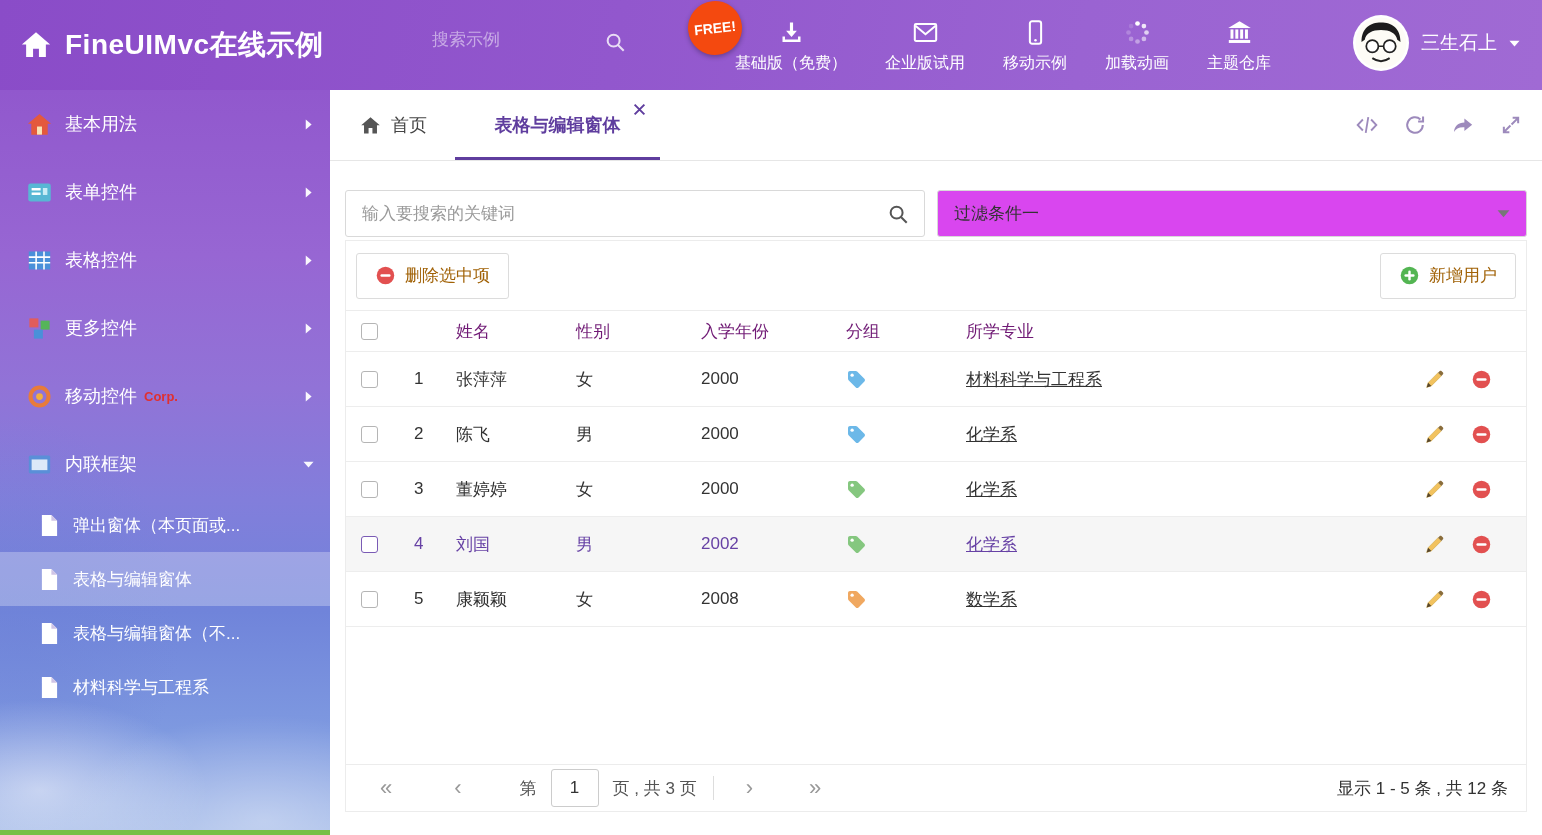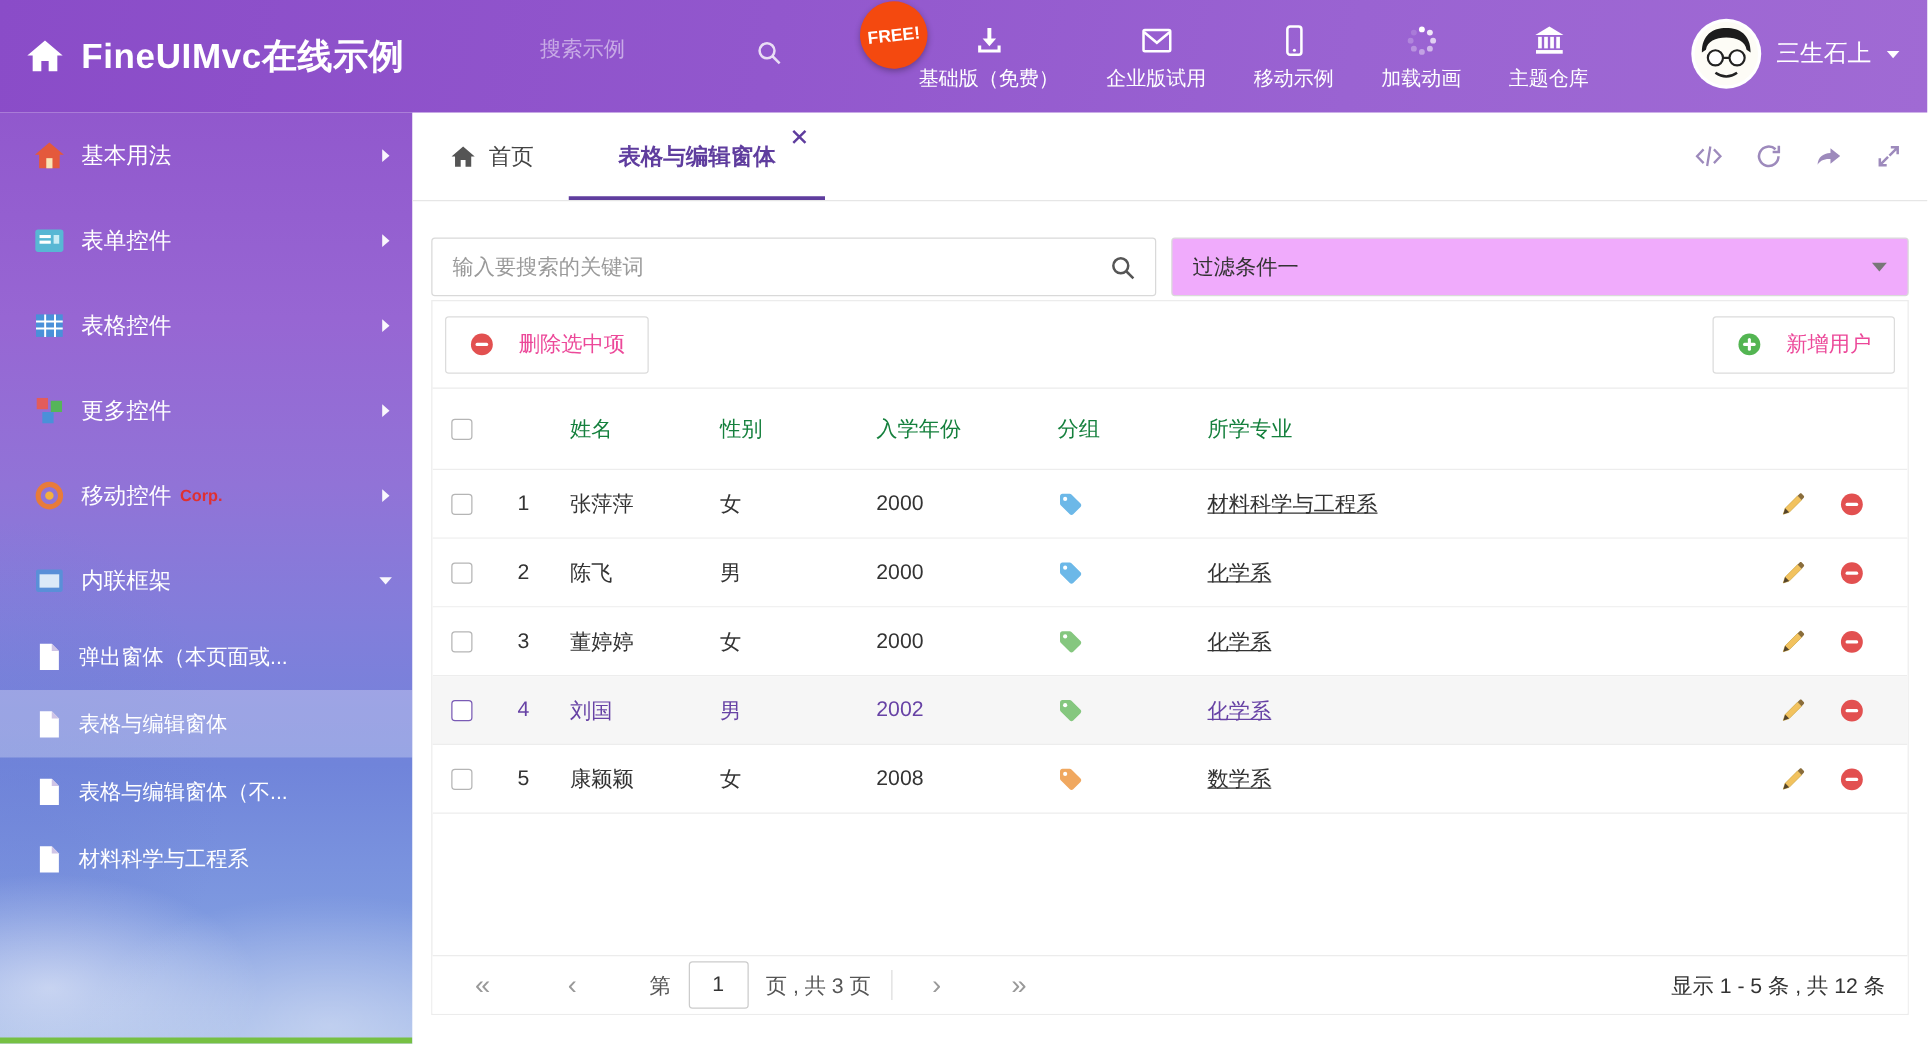--- a/index.html
+++ b/index.html
@@ -36,21 +36,21 @@
     background:
       radial-gradient(240px 130px at 12% 94%, rgba(255,255,255,.5), transparent 70%),
       radial-gradient(280px 150px at 80% 98%, rgba(255,255,255,.35), transparent 70%),
       radial-gradient(220px 280px at 5% 72%, rgba(110,130,215,.45), transparent 75%),
       linear-gradient(180deg,#9158cd 0%,#9766d3 22%,#9173d7 40%,#827edb 55%,#7084da 70%,#7e99e0 86%,#a3bae8 100%)}
   .side-item{height:68px;display:flex;align-items:center;padding:0 14px;position:relative;cursor:pointer}
   .side-item .ic26{margin:0 12px}
   .side-item .lbl{font-size:18px}
   .side-item .corp{color:#e03030;font-size:13px;margin-left:7px;font-weight:bold}
   .side-item .chev{position:absolute;right:16px;color:rgba(255,255,255,.95)}
-  .side-sub{height:54px;display:flex;align-items:center;padding-left:30px;cursor:pointer}
+  .side-sub{height:54px;display:flex;align-items:center;padding-left:40px;cursor:pointer}
   .side-sub .icfile{margin-right:14px}
   .side-sub .lbl{font-size:17px;white-space:nowrap}
   .side-sub.active{background:rgba(255,255,255,.28)}
   .side-accent{position:absolute;left:0;bottom:0;width:330px;height:5px;background:#76c043}
 
   
   .main{position:absolute;left:330px;top:90px;width:1212px;height:745px;background:#fff}
   .tabbar{position:relative;height:71px;border-bottom:1px solid #e6e6e6}
   .tab-home{position:absolute;left:30px;top:0;height:70px;display:flex;align-items:center;gap:10px;
     color:#444;font-size:18px;cursor:pointer}
@@ -62,32 +62,32 @@
   .tab-actions{position:absolute;right:20px;top:0;height:70px;display:flex;align-items:center;gap:26px;color:#9d8abc}
   .tab-actions .ic22{cursor:pointer}
 
   .search-row{position:absolute;left:15px;top:100px;width:1182px;height:57px}
   .kw-box{position:absolute;left:0;top:0;width:580px;height:47px;border:1px solid #d9d9d9;border-radius:3px;
     display:flex;align-items:center;background:#fff}
   .kw-input{flex:1;border:none;outline:none;font-size:17px;color:#444;padding:0 16px;background:transparent}
   .kw-input::placeholder{color:#9a9a9a}
   .kw-btn{width:52px;display:flex;justify-content:center;color:#555;cursor:pointer}
   .filter-box{position:absolute;left:592px;top:0;width:590px;height:47px;border:1px solid #d9d9d9;border-radius:3px;
-    display:flex;align-items:center;padding:0 16px;font-size:17px;color:#333;cursor:pointer;background:#f0abfc}
+    display:flex;align-items:center;padding:0 16px;font-size:17px;color:#333;cursor:pointer;background:#d946ef}
   .filter-caret{margin-left:auto;color:#777}
 
   .panel{position:absolute;left:15px;top:150px;width:1182px;height:572px;border:1px solid #ececec;background:#fff}
   .toolbar{height:70px;display:flex;align-items:center;padding:0 10px;border-bottom:1px solid #ececec}
   .btn{height:46px;border:1px solid #dcdcdc;border-radius:3px;background:#fff;display:flex;align-items:center;
-    gap:19px;padding:0 18px;font-size:17px;color:#ec4899;cursor:pointer}
+    gap:9px;padding:0 18px;font-size:17px;color:#a16207;cursor:pointer}
   .btn-add{margin-left:auto}
 
   .grid{position:absolute;left:0;top:71px;right:0;bottom:47px;overflow:hidden}
   .grid-row{display:flex;align-items:center;height:55px;border-bottom:1px solid #ededed;font-size:17px;color:#333;background:#fff}
-  .grid-head{height:64px;color:#15803d}
+  .grid-head{height:40px;color:#701a75}
   .col-chk{width:46px;display:flex;justify-content:center}
   .col-num{width:52px;padding-left:22px}
   .col-name{width:120px;padding-left:12px}
   .col-gender{width:125px;padding-left:12px}
   .col-year{width:145px;padding-left:12px}
   .col-group{width:120px;padding-left:12px;display:flex;align-items:center}
   .col-major{width:440px;padding-left:12px}
   .col-actions{flex:1;display:flex;align-items:center;gap:26px;padding-left:30px}
   .col-major a{color:#333;}
   .chk{width:17px;height:17px;border:1px solid #b5b5b5;border-radius:3px;background:#fff;cursor:pointer;display:inline-block}

